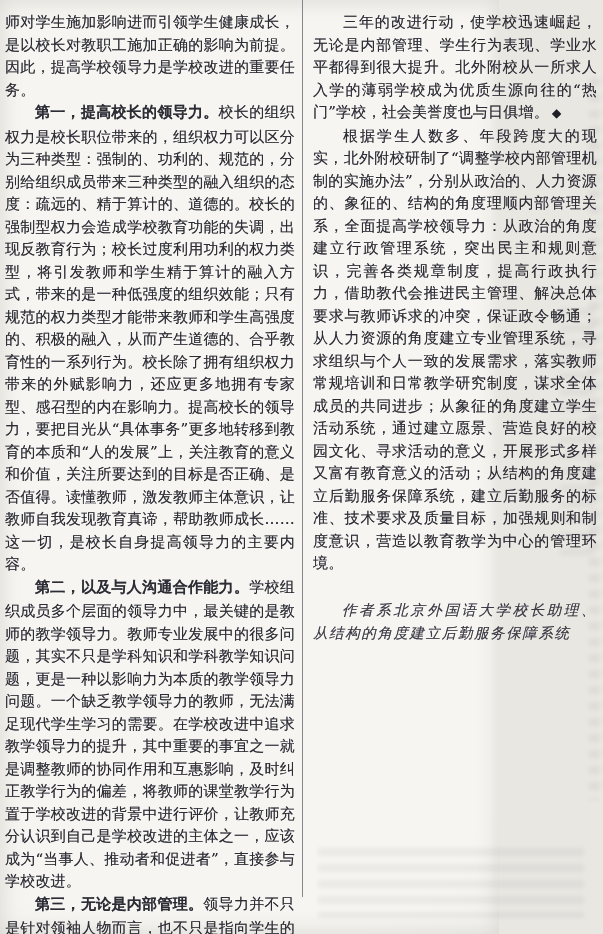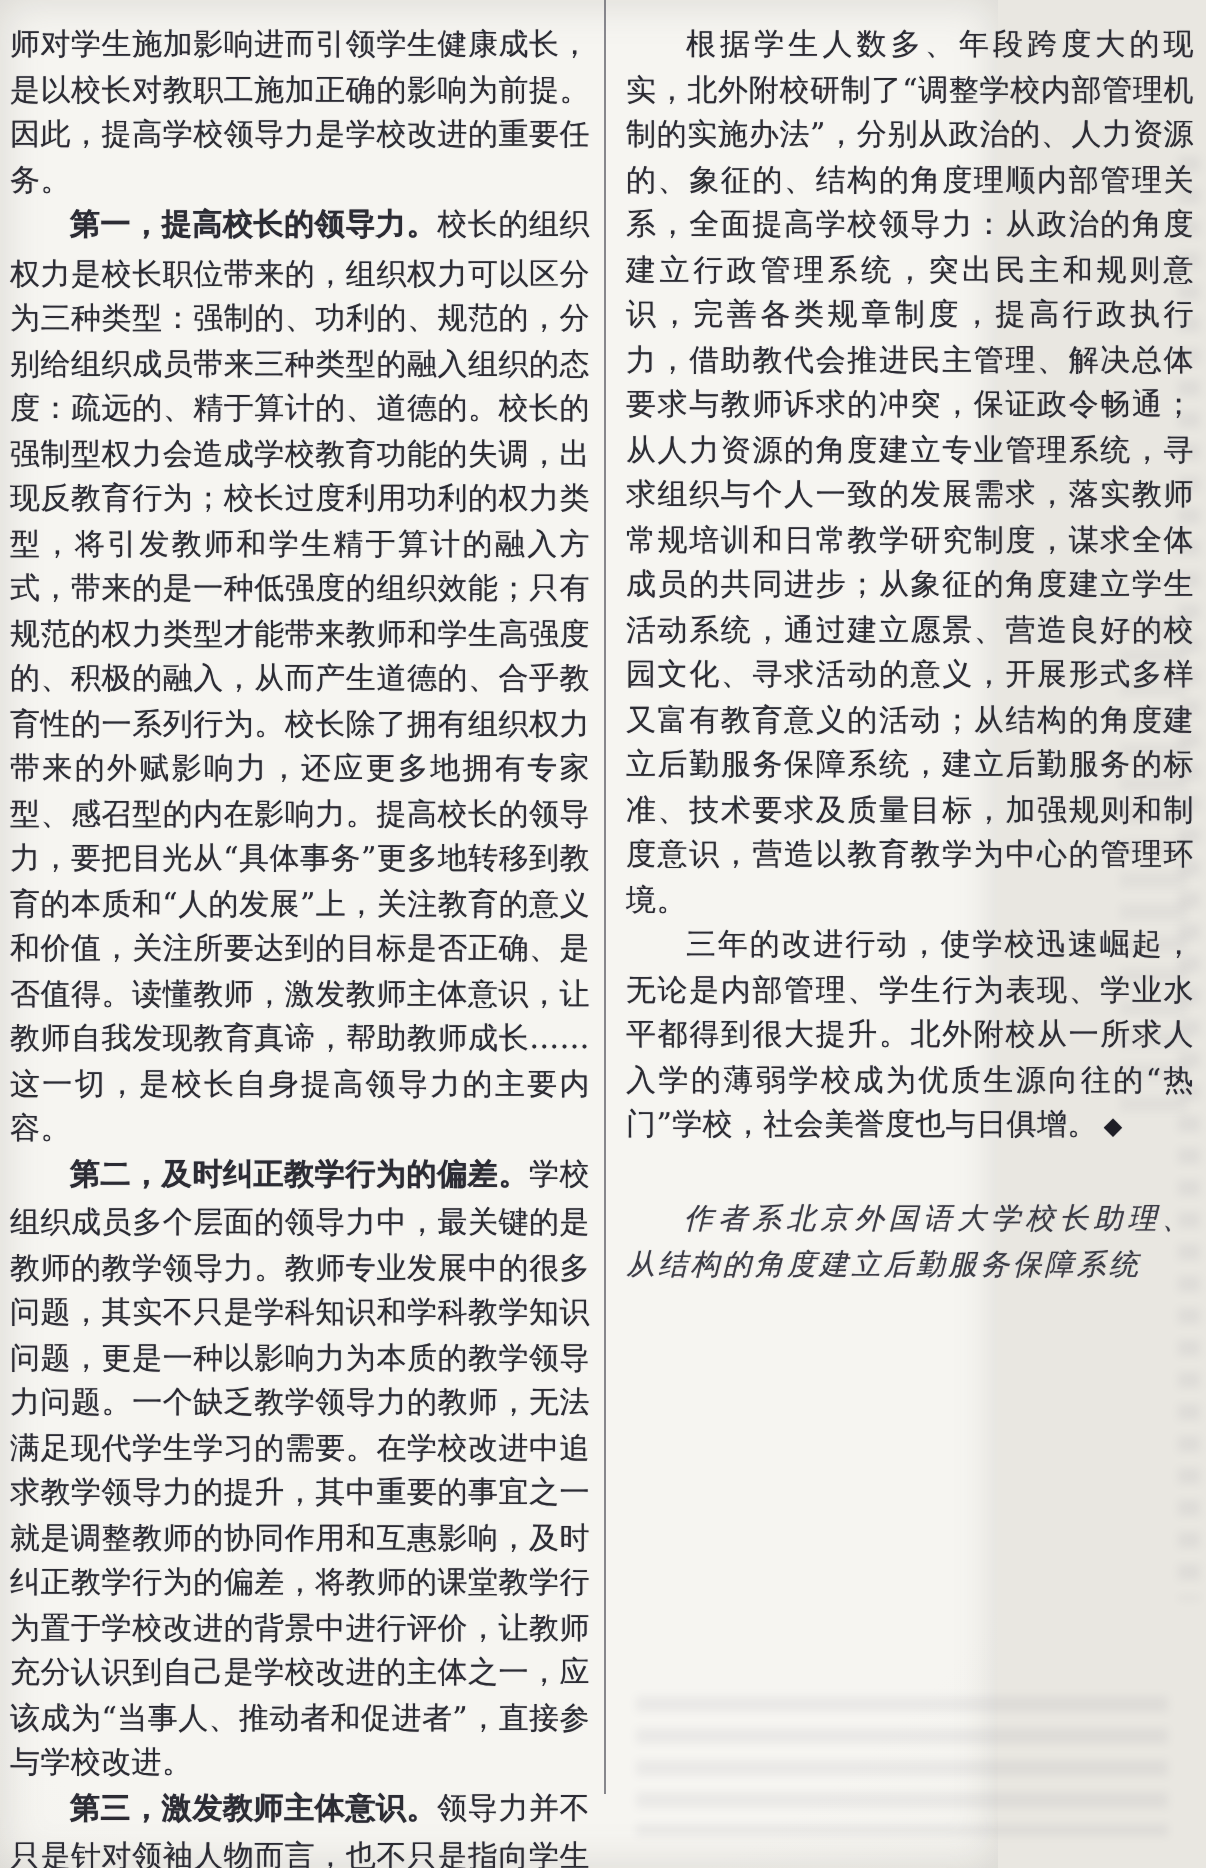--- a/index.html
+++ b/index.html
@@ -53,29 +53,29 @@
   .smudge-mid-right{left:560px;top:300px;width:34px;height:260px;opacity:0.05;}
 </style>
 </head>
 <body>
 
 <div class="page">
 
   <div class="col col-left">
     <p class="para"><span>师对学生施加影响进而引领学生健康成长，是以校长对教职工施加正确的影响为前提。因此，提高学校领导力是学校改进的重要任务。</span></p>
     <p class="para ind"><span class="head">第一，提高校长的领导力。</span><span>校长的组织权力是校长职位带来的，组织权力可以区分为三种类型：强制的、功利的、规范的，分别给组织成员带来三种类型的融入组织的态度：疏远的、精于算计的、道德的。校长的强制型权力会造成学校教育功能的失调，出现反教育行为；校长过度利用功利的权力类型，将引发教师和学生精于算计的融入方式，带来的是一种低强度的组织效能；只有规范的权力类型才能带来教师和学生高强度的、积极的融入，从而产生道德的、合乎教育性的一系列行为。校长除了拥有组织权力带来的外赋影响力，还应更多地拥有专家型、感召型的内在影响力。提高校长的领导力，要把目光从“具体事务”更多地转移到教育的本质和“人的发展”上，关注教育的意义和价值，关注所要达到的目标是否正确、是否值得。读懂教师，激发教师主体意识，让教师自我发现教育真谛，帮助教师成长……这一切，是校长自身提高领导力的主要内容。</span></p>
-    <p class="para ind"><span class="head">第二，及时纠正教学行为的偏差。</span><span>学校组织成员多个层面的领导力中，最关键的是教师的教学领导力。教师专业发展中的很多问题，其实不只是学科知识和学科教学知识问题，更是一种以影响力为本质的教学领导力问题。一个缺乏教学领导力的教师，无法满足现代学生学习的需要。在学校改进中追求教学领导力的提升，其中重要的事宜之一就是调整教师的协同作用和互惠影响，及时纠正教学行为的偏差，将教师的课堂教学行为置于学校改进的背景中进行评价，让教师充分认识到自己是学校改进的主体之一，应该成为“当事人、推动者和促进者”，直接参与学校改进。</span></p>
-    <p class="para ind"><span class="head">第三，激发教师主体意识。</span><span>领导力并不只是针对领袖人物而言，也不只是指向学生的未来。对人、对事的领导才能是每个人的基础能力，在共同目标的前提下积极影响团</span></p>
+    <p class="para ind"><span class="head">第二，以及与人沟通合作能力。</span><span>学校组织成员多个层面的领导力中，最关键的是教师的教学领导力。教师专业发展中的很多问题，其实不只是学科知识和学科教学知识问题，更是一种以影响力为本质的教学领导力问题。一个缺乏教学领导力的教师，无法满足现代学生学习的需要。在学校改进中追求教学领导力的提升，其中重要的事宜之一就是调整教师的协同作用和互惠影响，及时纠正教学行为的偏差，将教师的课堂教学行为置于学校改进的背景中进行评价，让教师充分认识到自己是学校改进的主体之一，应该成为“当事人、推动者和促进者”，直接参与学校改进。</span></p>
+    <p class="para ind"><span class="head">第三，无论是内部管理。</span><span>领导力并不只是针对领袖人物而言，也不只是指向学生的未来。对人、对事的领导才能是每个人的基础能力，在共同目标的前提下积极影响团</span></p>
   </div>
 
   <div class="divider"></div>
 
   <div class="col col-right">
+    <p class="para ind"><span>三年的改进行动，使学校迅速崛起，无论是内部管理、学生行为表现、学业水平都得到很大提升。北外附校从一所求人入学的薄弱学校成为优质生源向往的“热门”学校，社会美誉度也与日俱增。</span><span class="endmark">◆</span></p>
     <p class="para ind"><span>根据学生人数多、年段跨度大的现实，北外附校研制了“调整学校内部管理机制的实施办法”，分别从政治的、人力资源的、象征的、结构的角度理顺内部管理关系，全面提高学校领导力：从政治的角度建立行政管理系统，突出民主和规则意识，完善各类规章制度，提高行政执行力，借助教代会推进民主管理、解决总体要求与教师诉求的冲突，保证政令畅通；从人力资源的角度建立专业管理系统，寻求组织与个人一致的发展需求，落实教师常规培训和日常教学研究制度，谋求全体成员的共同进步；从象征的角度建立学生活动系统，通过建立愿景、营造良好的校园文化、寻求活动的意义，开展形式多样又富有教育意义的活动；从结构的角度建立后勤服务保障系统，建立后勤服务的标准、技术要求及质量目标，加强规则和制度意识，营造以教育教学为中心的管理环境。</span></p>
-    <p class="para ind"><span>三年的改进行动，使学校迅速崛起，无论是内部管理、学生行为表现、学业水平都得到很大提升。北外附校从一所求人入学的薄弱学校成为优质生源向往的“热门”学校，社会美誉度也与日俱增。</span><span class="endmark">◆</span></p>
     <p class="author"><span>作者系北京外国语大学校长助理、从结构的角度建立后勤服务保障系统</span></p>
 
   </div>
 
   <div class="smudge smudge-right-margin"></div>
   <div class="smudge smudge-bottom-right"></div>
   <div class="smudge smudge-mid-right"></div>
 
 </div>
 

